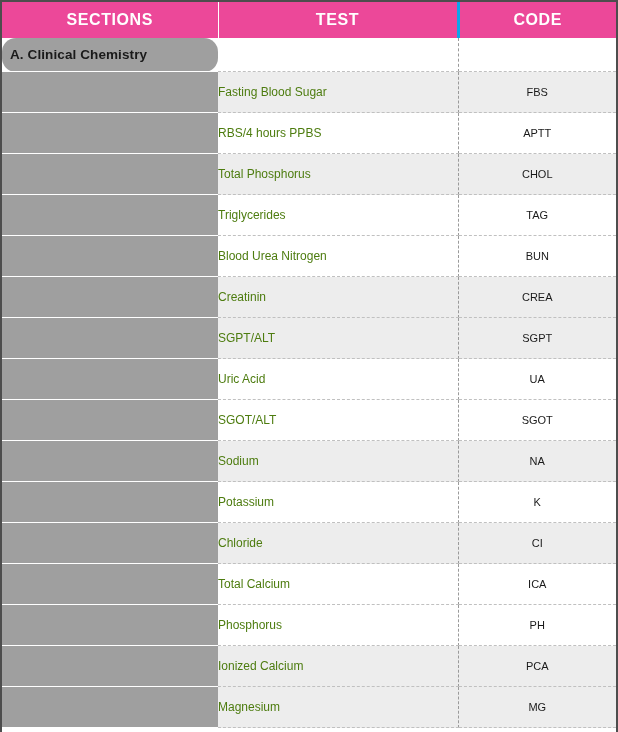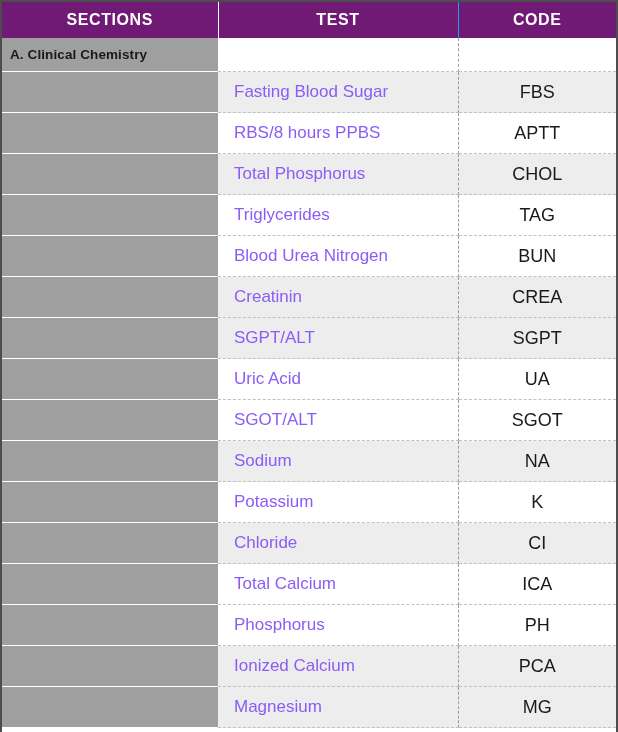--- a/index.html
+++ b/index.html
@@ -25,79 +25,79 @@
   table.lab-table {
     width: 100%;
     border-collapse: collapse;
     table-layout: fixed;
   }
   col.col-sections { width: 216px; }
   col.col-test { width: 240px; }
   col.col-code { width: 158px; }
 
   thead th {
-    background: #701a75;
+    background: #ec4899;
     color: #ffffff;
     font-size: 16px;
     font-weight: bold;
     letter-spacing: 0.6px;
     height: 36px;
     vertical-align: middle;
     padding: 0;
   }
   thead th.th-sections {
     border-right: 1px solid #ffffff;
   }
   thead th.th-test {
-    border-right: 1px solid #0ea5e9;
+    border-right: 3px solid #0ea5e9;
   }
 
   td.cell-section {
     background: #9f9f9f;
     color: #1a1a1a;
     font-weight: bold;
     font-size: 13.5px;
     padding: 0 0 0 8px;
     vertical-align: middle;
     border-bottom: 1px solid #ffffff;
     letter-spacing: 0.1px;
   }
   td.cell-section.empty {
     color: transparent;
   }
   td.cell-test {
-    font-size: 17px;
-    color: #8b5cf6;
-    padding: 0 0 0 16px;
+    font-size: 12px;
+    color: #4d7c0f;
+    padding: 0 0 0 0;
     vertical-align: middle;
     border-right: 1px dashed #9a9a9a;
     border-bottom: 1px dashed #c0c0c0;
   }
   td.cell-code {
-    font-size: 18px;
+    font-size: 11px;
     color: #1a1a1a;
     text-align: center;
     vertical-align: middle;
     border-bottom: 1px dashed #c0c0c0;
   }
   tr.row-header-blank td.cell-test,
   tr.row-header-blank td.cell-code {
     background: #ffffff;
     border-bottom: 1px dashed #c0c0c0;
   }
   tr.shade td.cell-test,
   tr.shade td.cell-code {
     background: #ededed;
   }
   tr.plain td.cell-test,
   tr.plain td.cell-code {
     background: #ffffff;
   }
   tr.data-row td { height: 38px; }
-  tr.row-header-blank td { height: 31px; }
+  tr.row-header-blank td { height: 31px; border-radius: 14px; }
 </style>
 </head>
 <body>
 
 <div class="table-wrap">
   <table class="lab-table">
     <colgroup>
       <col class="col-sections">
       <col class="col-test">
       <col class="col-code">
@@ -115,21 +115,21 @@
           <td class="cell-test">&nbsp;</td>
           <td class="cell-code">&nbsp;</td>
         </tr>
         <tr class="data-row shade">
           <td class="cell-section empty">&nbsp;</td>
           <td class="cell-test">Fasting Blood Sugar</td>
           <td class="cell-code">FBS</td>
         </tr>
         <tr class="data-row plain">
           <td class="cell-section empty">&nbsp;</td>
-          <td class="cell-test">RBS/8 hours PPBS</td>
+          <td class="cell-test">RBS/4 hours PPBS</td>
           <td class="cell-code">APTT</td>
         </tr>
         <tr class="data-row shade">
           <td class="cell-section empty">&nbsp;</td>
           <td class="cell-test">Total Phosphorus</td>
           <td class="cell-code">CHOL</td>
         </tr>
         <tr class="data-row plain">
           <td class="cell-section empty">&nbsp;</td>
           <td class="cell-test">Triglycerides</td>

